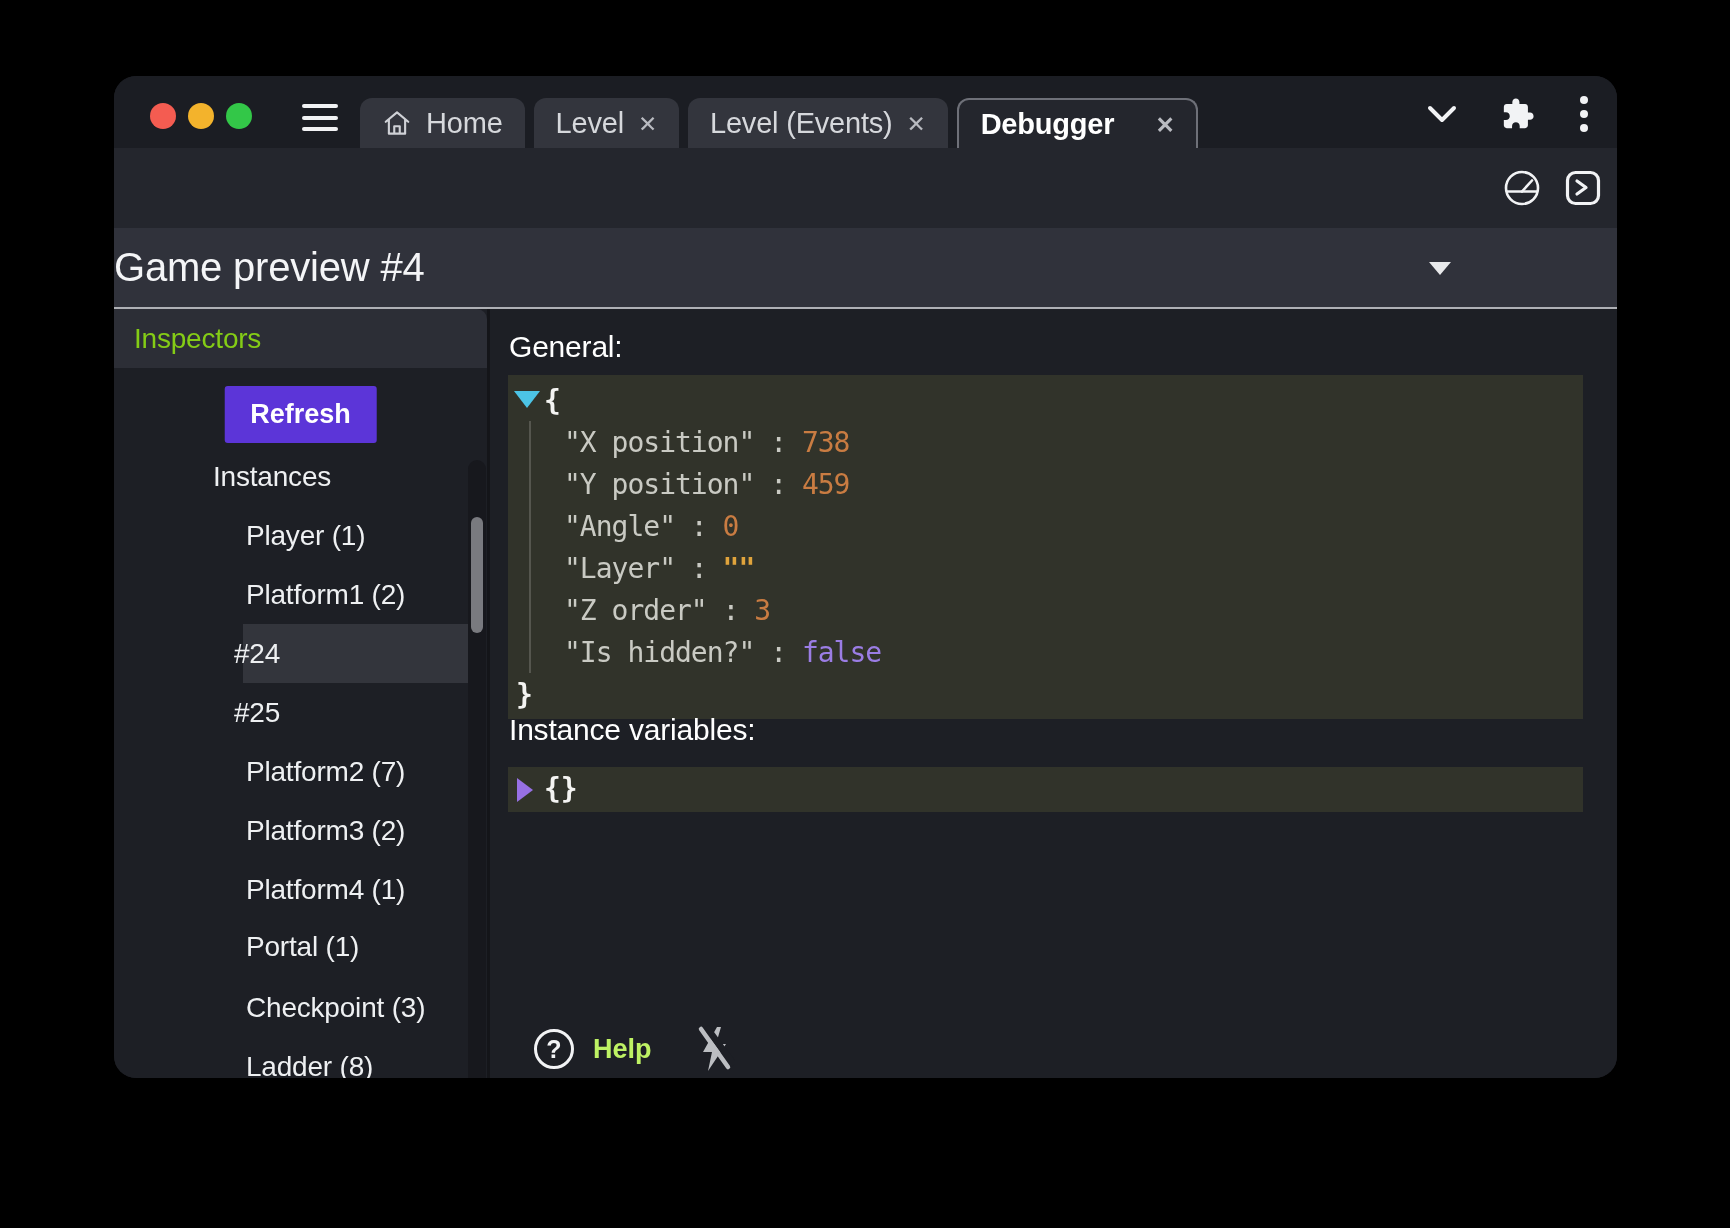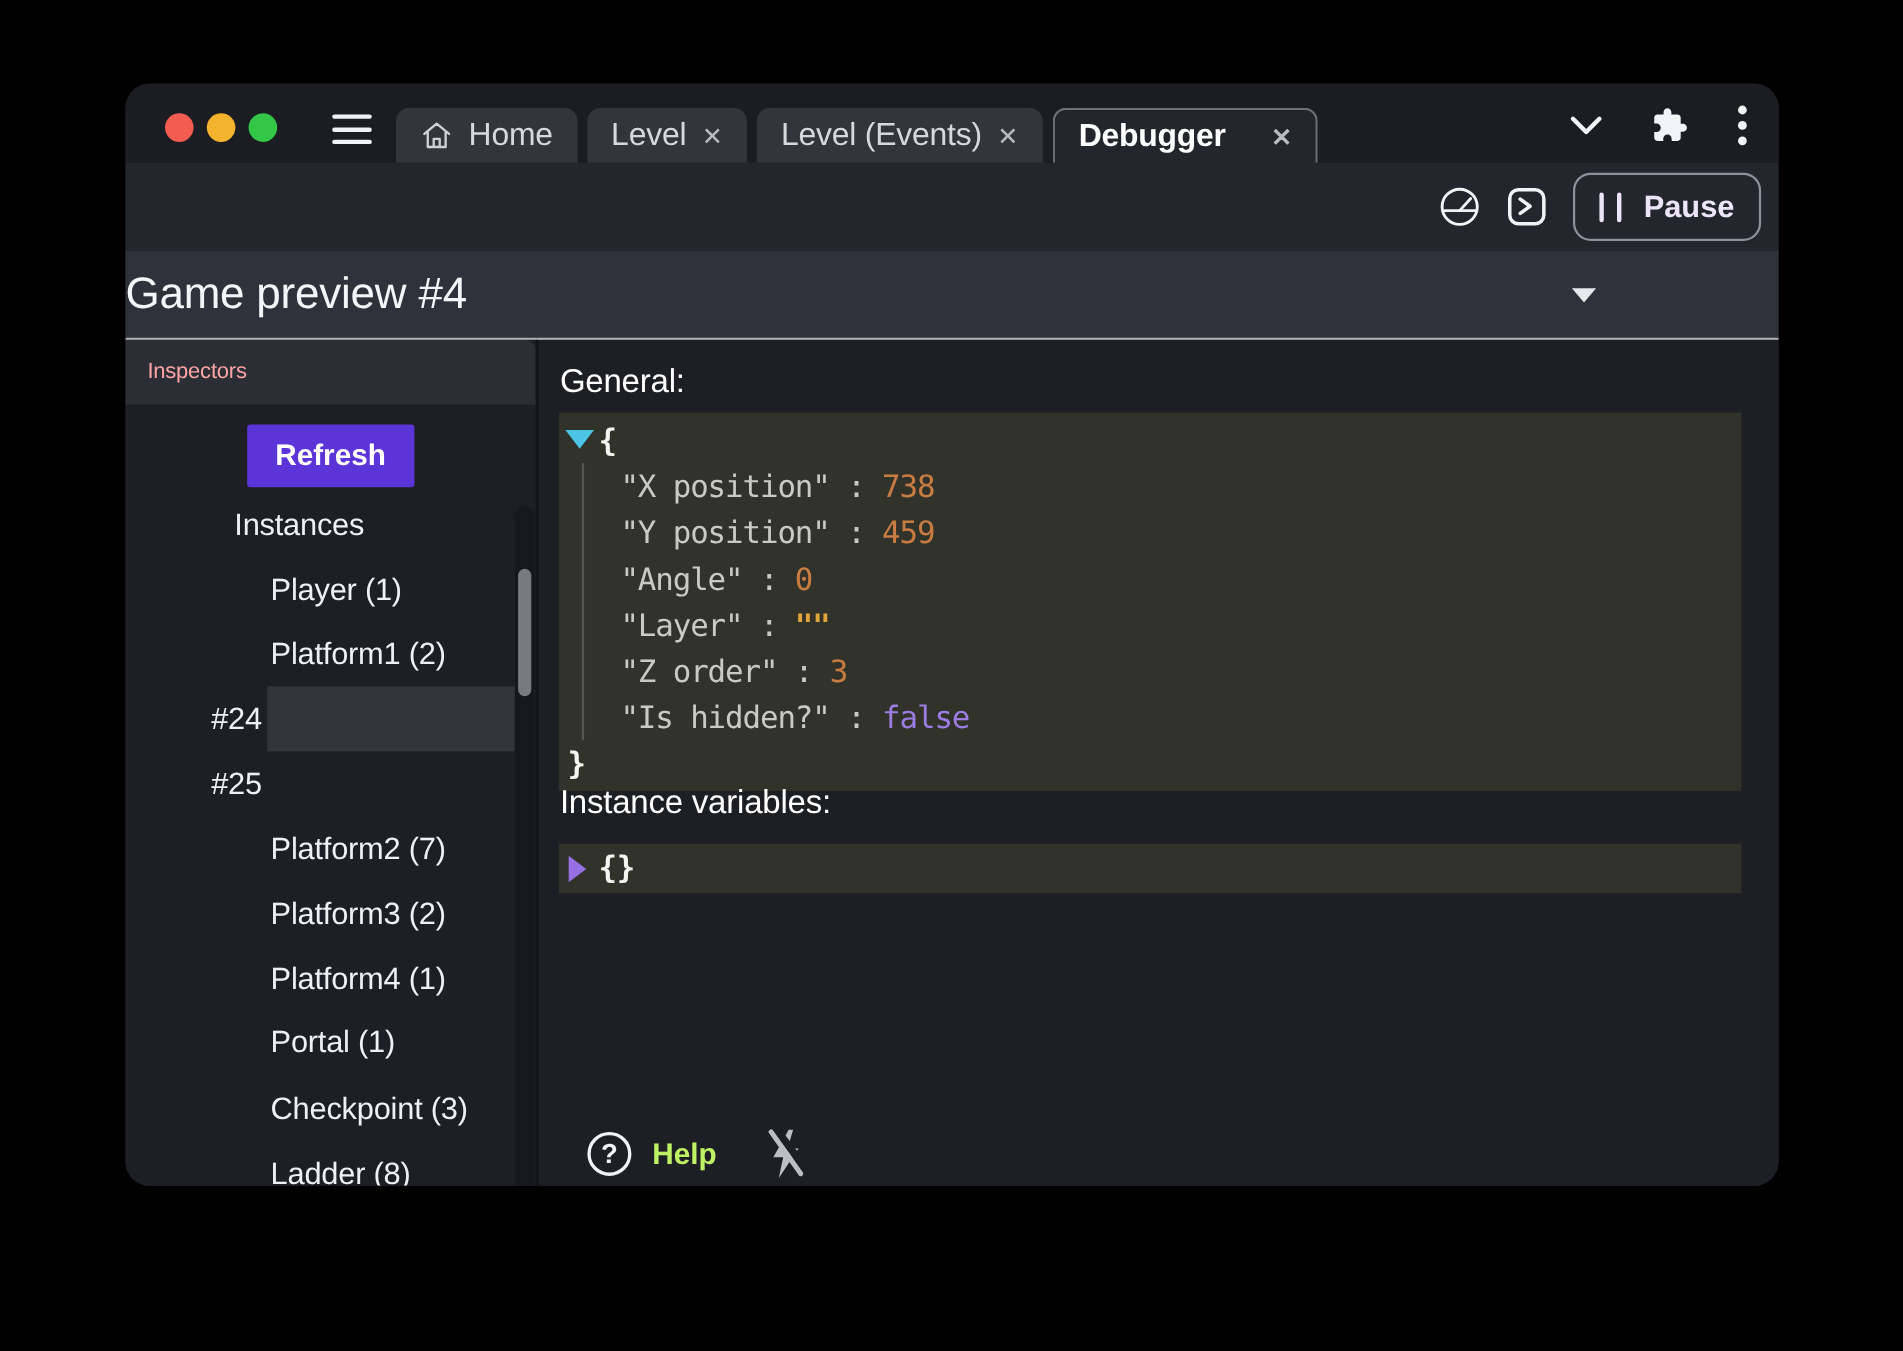--- a/index.html
+++ b/index.html
@@ -53,29 +53,29 @@
 
   .h-divider { position:absolute; left:0; top:231px; width:100%; height:2px; background:var(--divider); }
 
   
   .content { position:absolute; left:0; top:233px; width:100%; height:769px; }
 
   .sidebar { position:absolute; left:0; top:0; width:376px; height:769px; background:var(--panel-bg);
     border-right:3px solid #141519; overflow:hidden; }
   .sidebar-header { position:absolute; left:0; top:0; width:100%; height:59px; background:var(--header-bg);
     border-radius:0 10px 0 0; display:flex; align-items:center; }
-  .sidebar-header span { margin-left:20px; font-size:20px; font-weight:500; color:#fca5a5; }
+  .sidebar-header span { margin-left:20px; font-size:28px; font-weight:500; color:#84cc16; }
   .refresh-btn { position:absolute; left:50%; transform:translateX(-50%); top:77px; height:57px; padding:0 26px;
     background:var(--accent); color:#fff; font-weight:700; font-size:27px; border:none; border-radius:3px; cursor:pointer; }
   .side-items { position:absolute; left:0; top:138px; width:100%; }
   .side-row { position:absolute; left:0; width:100%; height:59px; display:flex; align-items:center;
     font-size:28px; color:#eef0f2; cursor:pointer; }
   .side-row.lvl0 { padding-left:99px; }
   .side-row.lvl1 { padding-left:132px; }
-  .side-row.lvl2 { padding-left:78px; }
+  .side-row.lvl2 { padding-left:120px; }
   .side-row .sel-bg { position:absolute; left:129px; top:0; width:232px; height:59px; background:var(--selection); z-index:-1; }
   .scroll-track { position:absolute; left:354px; top:151px; width:18px; height:618px; background:#17181d; border-radius:9px 9px 0 0; }
   .scroll-thumb { position:absolute; left:3px; top:57px; width:12px; height:116px; background:#797a7f; border-radius:6px; cursor:grab; }
 
   .inspector { position:absolute; left:379px; top:0; width:1124px; height:769px; background:var(--panel-bg); }
   .section-label { position:absolute; left:16px; font-size:30px; font-weight:500; color:#fff; }
   .lbl-general { top:21px; }
   .lbl-vars { top:404px; }
 
   .code-block { position:absolute; left:15px; top:66px; width:1075px; height:344px; background:var(--code-bg);
@@ -174,27 +174,20 @@
               <path d="M4 22.5 H34" stroke="#f2f3f5" stroke-width="2.6"></path>
               <path d="M19 22.5 L29 11.5" stroke="#f2f3f5" stroke-width="2.6" stroke-linecap="round"></path>
             </svg>
         </button>
         <button class="icon-btn">
           <svg width="36" height="36" viewBox="0 0 36 36">
               <rect x="2.5" y="2.5" width="31" height="31" rx="8" stroke="#f2f3f5" stroke-width="3.2" fill="none"></rect>
               <path d="M12 11 L21 17.5 L12 24" stroke="#f2f3f5" stroke-width="3.2" fill="none" stroke-linecap="round" stroke-linejoin="round"></path>
             </svg>
         </button>
-        <button class="pause-btn">
-          <span class="pause-bars">
-              <span></span>
-              <span></span>
-            </span>
-          <b>Pause</b>
-        </button>
       </div>
     </div>
 
     <div class="previewbar">
       <span class="title">Game preview #4</span>
       <span class="caret-down"></span>
     </div>
 
     <div class="h-divider"></div>
 

